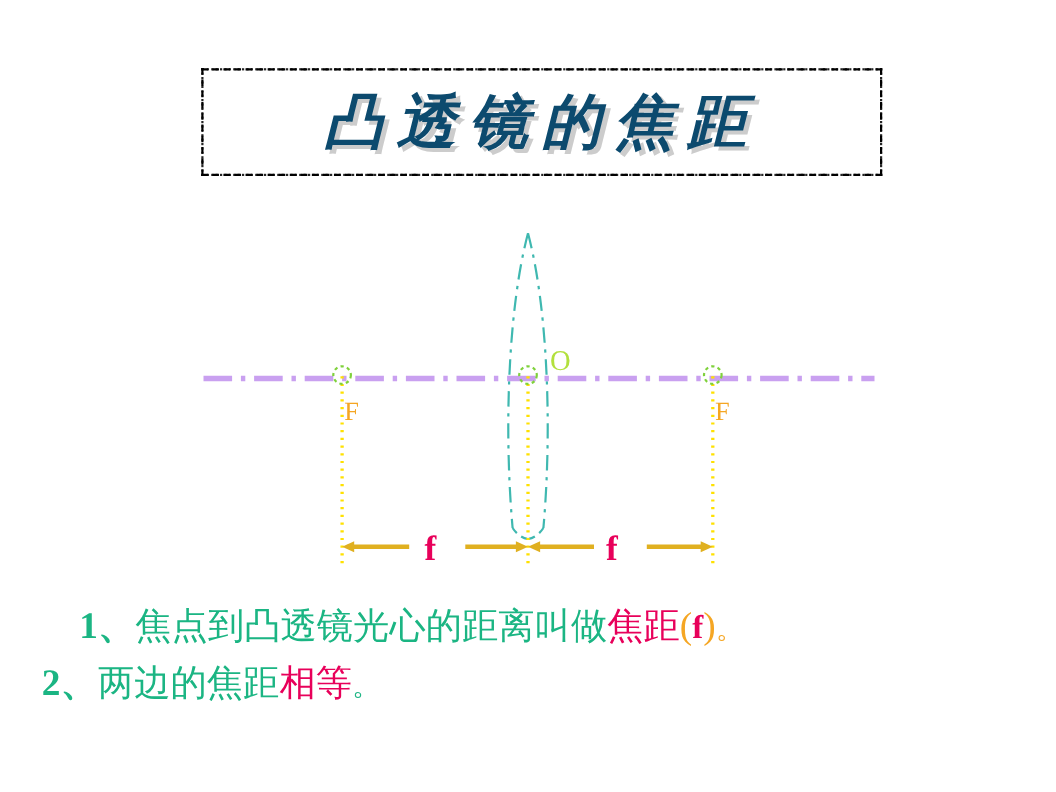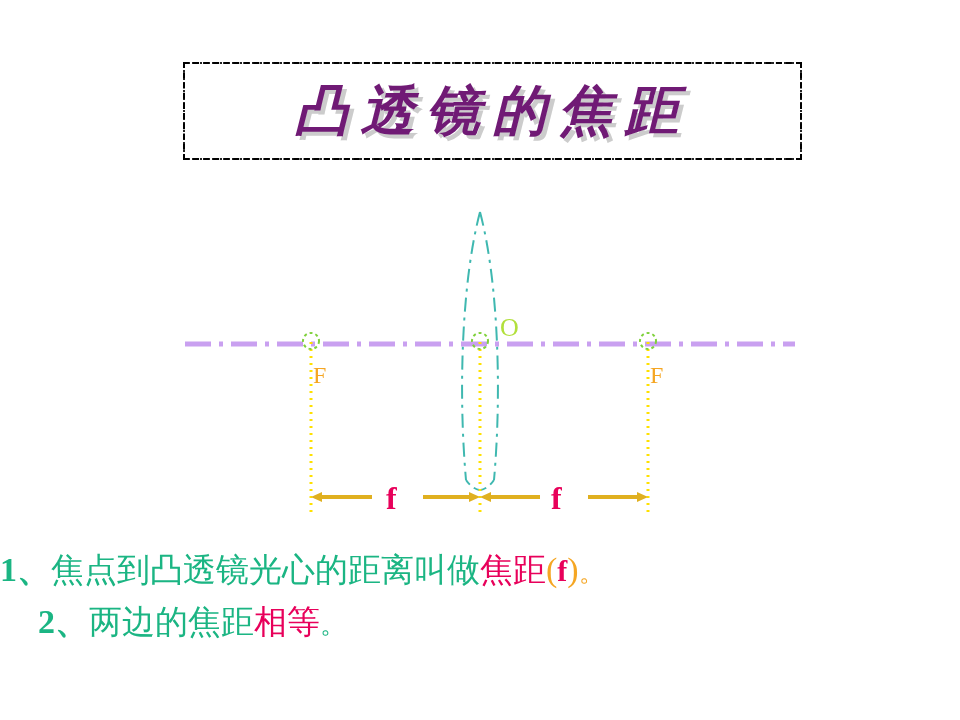--- a/index.html
+++ b/index.html
@@ -39,21 +39,21 @@
     left: 0;
     top: 50%;
     transform: translateY(-50%);
     width: 100%;
     text-align: center;
     font-family: "DejaVu Sans", sans-serif;
     font-size: 54px;
     font-weight: bold;
     font-style: italic;
     letter-spacing: 12px;
-    color: #701a75;
+    color: #0c4a6e;
     text-shadow: 4px 4px 0 #cccccc;
     white-space: nowrap;
     line-height: 1;
   }
 
   
   #diagram {
     position: absolute;
     left: 0;
     top: 190px;
@@ -108,21 +108,21 @@
     left: 0;
     top: 548px;
     width: 960px;
   }
   .stmt {
     font-family: "DejaVu Sans", sans-serif;
     font-size: 33px;
     line-height: 1.28;
     white-space: nowrap;
   }
-  #stmt-1 { }
+  #stmt-1 { padding-left: 72px; }
   #stmt-2 { padding-left: 38px; margin-top: 8px; }
 
   .c-green  { color: #1BB583; }
   .c-pink   { color: #E8005A; }
   .c-orange { color: #F5A623; }
 
   .num {
     font-family: "Liberation Serif", serif;
     font-weight: bold;
     font-size: 34px;

